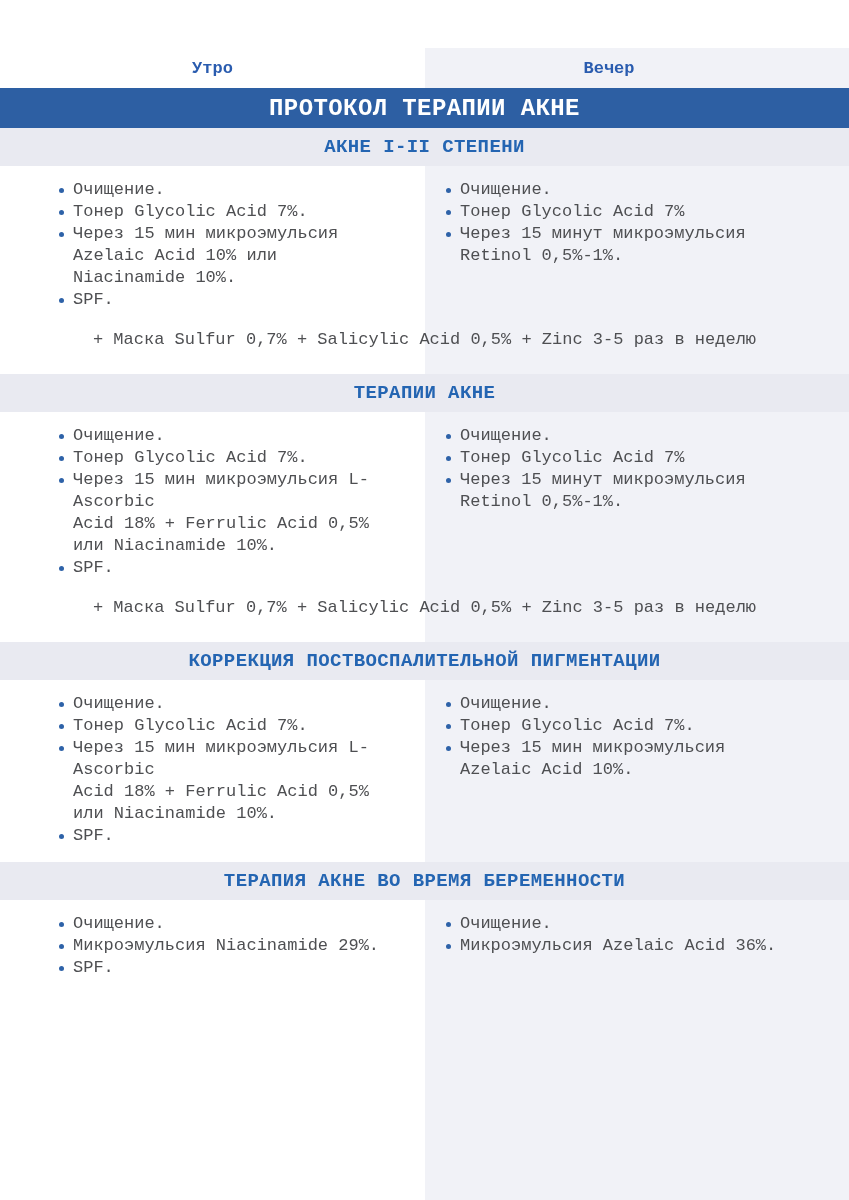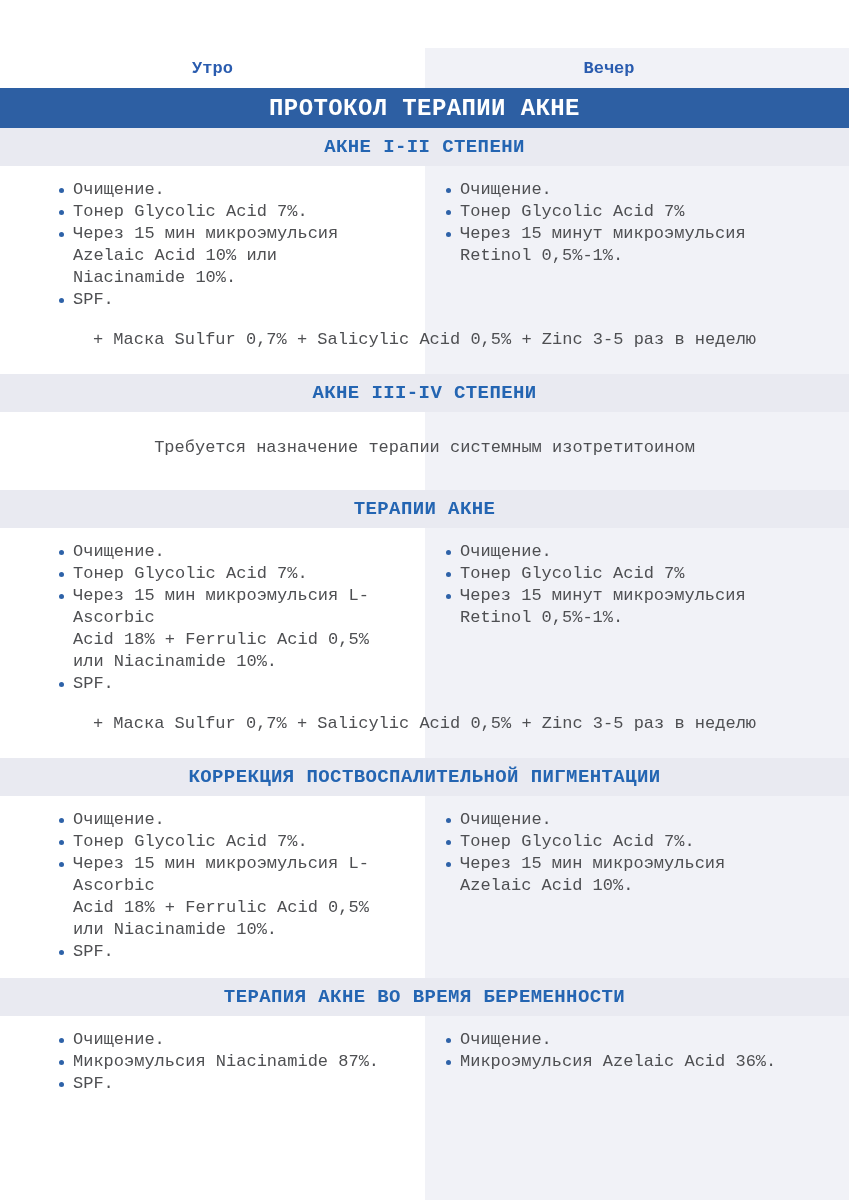--- a/index.html
+++ b/index.html
@@ -125,26 +125,20 @@
                 <span class="dot"></span>
                 <span class="li-text">Через 15 минут микроэмульсия
 Retinol 0,5%-1%.</span>
               </li>
             </ul>
     </div>
 
     <div class="sec-note">+ Маска Sulfur 0,7% + Salicylic Acid 0,5% + Zinc 3-5 раз в неделю</div>
   </section>
 
-  <section>
-    <div class="sec-heading">АКНЕ III-IV СТЕПЕНИ</div>
-
-    <div class="sec-fulltext">Требуется назначение терапии системным изотретитоином</div>
-
-  </section>
 
   <section>
     <div class="sec-heading">ТЕРАПИИ АКНЕ</div>
     <div class="sec-columns">
       <ul class="col morning">
               <li>
                 <span class="dot"></span>
                 <span class="li-text">Очищение.</span>
               </li>
               <li>
@@ -227,21 +221,21 @@
   <section>
     <div class="sec-heading">ТЕРАПИЯ АКНЕ ВО ВРЕМЯ БЕРЕМЕННОСТИ</div>
     <div class="sec-columns">
       <ul class="col morning">
               <li>
                 <span class="dot"></span>
                 <span class="li-text">Очищение.</span>
               </li>
               <li>
                 <span class="dot"></span>
-                <span class="li-text">Микроэмульсия Niacinamide 87%.</span>
+                <span class="li-text">Микроэмульсия Niacinamide 29%.</span>
               </li>
               <li>
                 <span class="dot"></span>
                 <span class="li-text">SPF.</span>
               </li>
             </ul>
       <ul class="col evening">
               <li>
                 <span class="dot"></span>
                 <span class="li-text">Очищение.</span>

